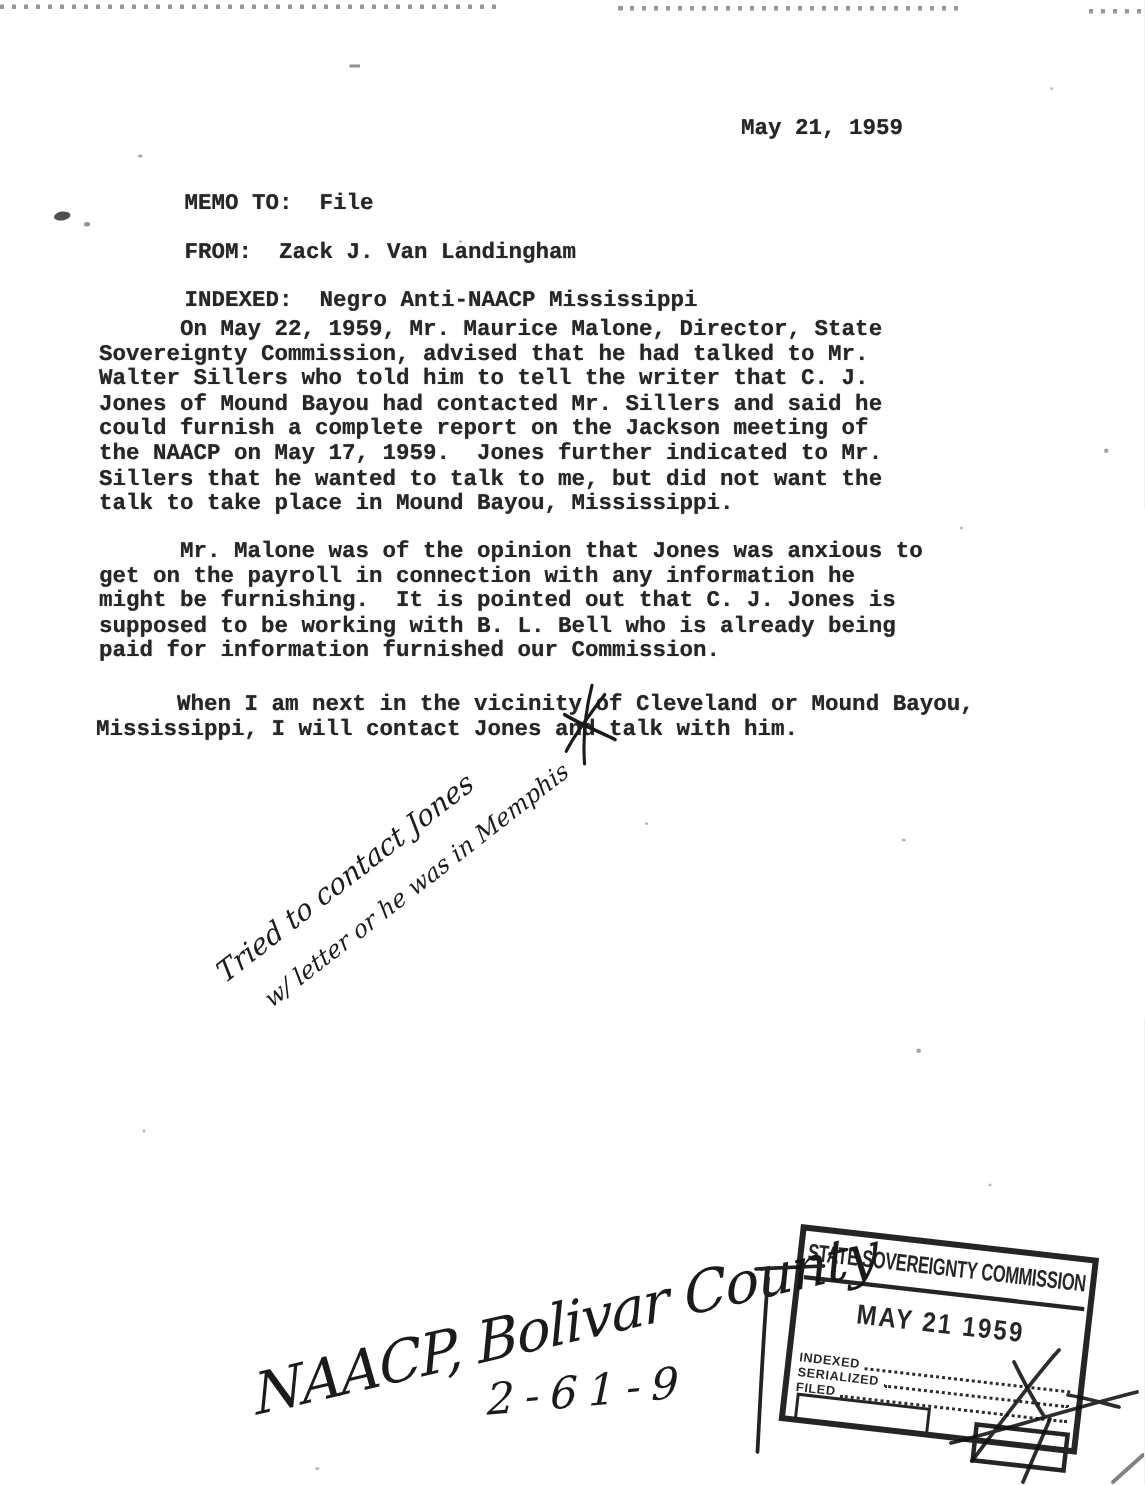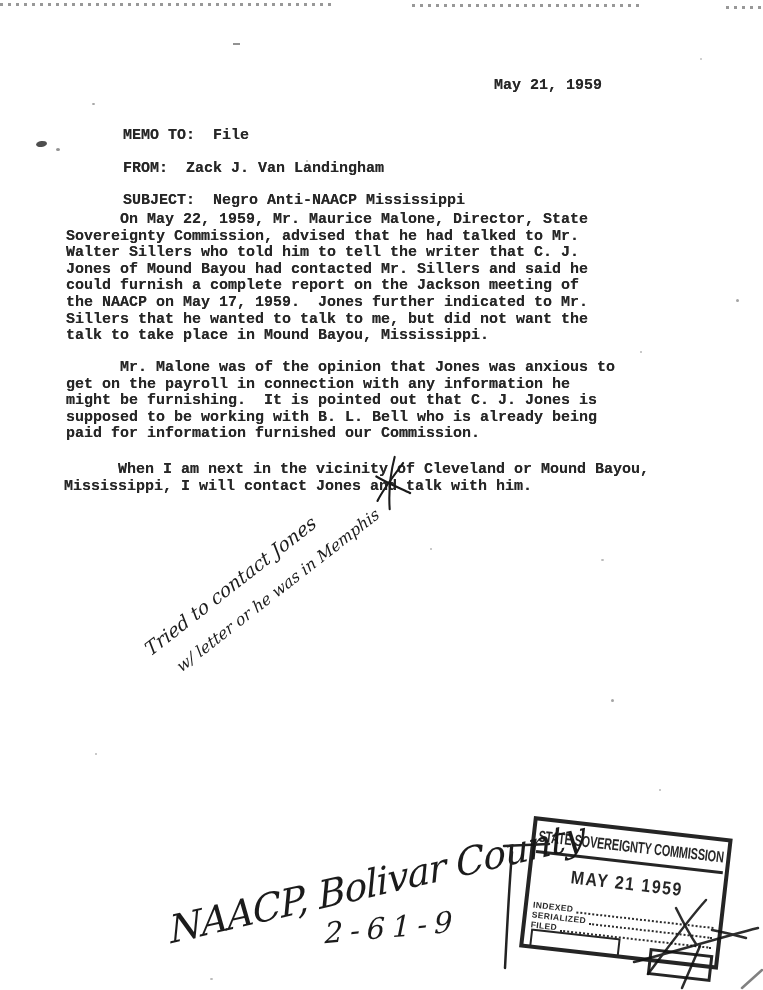--- a/index.html
+++ b/index.html
@@ -115,21 +115,21 @@
 
   <div class="tw" style="left:494px;top:77px;">May 21, 1959</div>
 
   <div class="tw hdr-row" style="top:143px;">
     <span>FROM:</span><span class="hdr-val">Zack J. Van Landingham</span>
   </div>
   <div class="tw hdr-row" style="top:110px;">
     <span>MEMO TO:</span><span class="hdr-val">File</span>
   </div>
   <div class="tw hdr-row" style="top:175px;">
-    <span>SUBJECT:</span><span class="hdr-val">Negro Anti-NAACP Mississippi</span>
+    <span>INDEXED:</span><span class="hdr-val">Negro Anti-NAACP Mississippi</span>
   </div>
 
   <div class="tw para" style="left:66px;top:212px;">      On May 22, 1959, Mr. Maurice Malone, Director, State
 Sovereignty Commission, advised that he had talked to Mr.
 Walter Sillers who told him to tell the writer that C. J.
 Jones of Mound Bayou had contacted Mr. Sillers and said he
 could furnish a complete report on the Jackson meeting of
 the NAACP on May 17, 1959.  Jones further indicated to Mr.
 Sillers that he wanted to talk to me, but did not want the
 talk to take place in Mound Bayou, Mississippi.</div>

